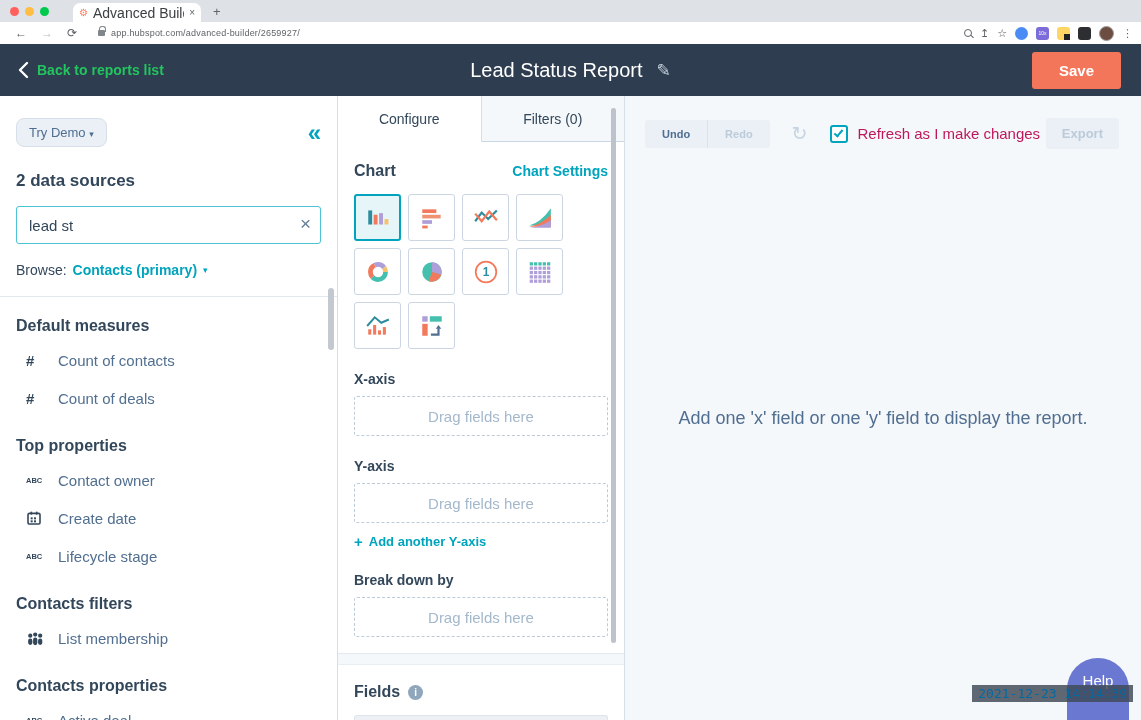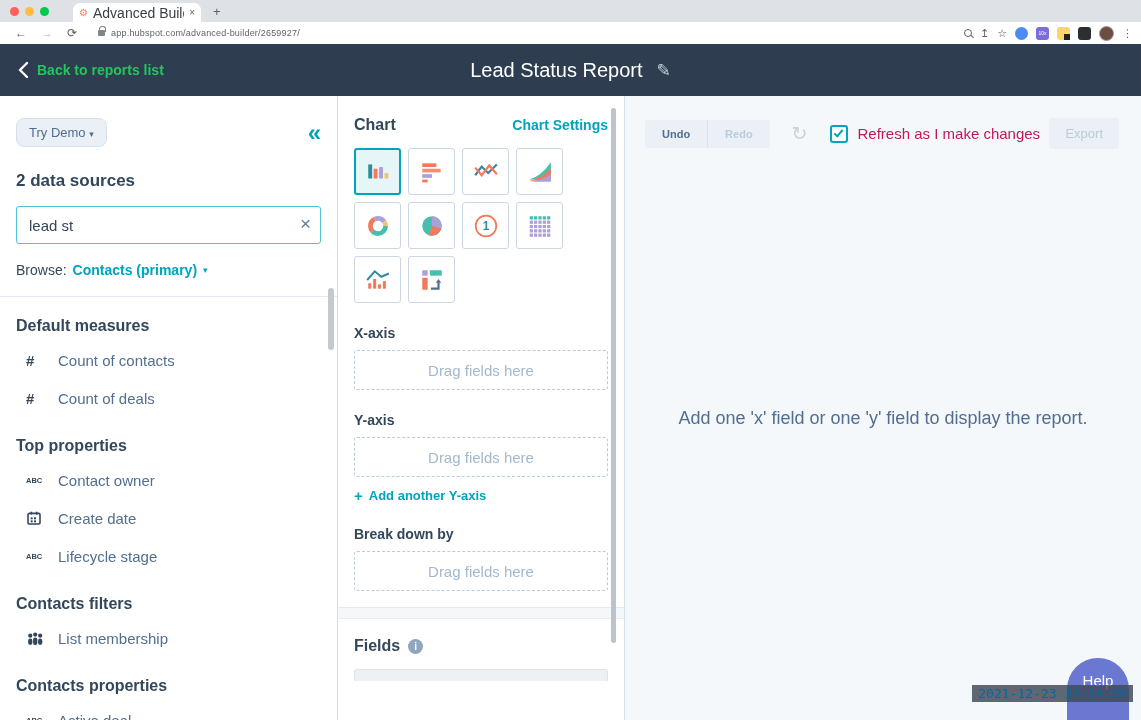--- a/index.html
+++ b/index.html
@@ -113,21 +113,21 @@
   .ur-btn.undo { color:#506e91; border-right:1px solid #dae2ec; }
   .ur-btn.redo { color:#bccbd9; }
   .refresh-ic { font-size:19px; color:#c6d3e0; margin-left:22px; }
   .chk-wrap { display:flex; align-items:center; margin-left:22px; gap:10px; }
   .checkbox { width:18px; height:18px; border:2px solid #00a4bd; border-radius:3px; background:#fff;
               display:flex; align-items:center; justify-content:center; }
   .checkbox .mark { width:5px; height:9px; border-right:2px solid #00a4bd; border-bottom:2px solid #00a4bd;
                     transform:rotate(40deg); margin-top:-2px; }
   .chk-label { font-size:15px; color:#be185d; }
   .export-btn { margin-left:auto; background:#eaf0f6; border:none; color:#bccbd9;
-                font-size:13px; font-weight:normal; padding:8px 16px; border-radius:3px; }
+                font-size:13px; font-weight:bold; padding:8px 16px; border-radius:3px; }
   .empty-msg { position:absolute; top:312px; left:0; right:0; text-align:center;
                font-size:18px; color:#506e91; }
 
   
   .help-btn { position:fixed; right:12px; bottom:-8px; width:62px; height:70px; background:#6a78d1;
               border:none; border-radius:31px 31px 0 0; color:#fff; font-size:15px;
               padding-bottom:26px; z-index:5; }
   .timestamp { position:fixed; right:8px; bottom:18px; background:rgba(62,72,84,.82); color:#0369a1;
                font-family:"DejaVu Sans Mono", monospace; font-size:13px; padding:1px 6px; z-index:6; }
 </style>
@@ -170,20 +170,21 @@
   <div class="back-link">
     <svg width="11" height="18" viewBox="0 0 11 18">
       <polyline points="9,2 2,9 9,16" fill="none" stroke="#fff" stroke-width="2.4" stroke-linecap="round" stroke-linejoin="round"></polyline>
     </svg>
     <span>Back to reports list</span>
   </div>
   <div class="title-wrap">
     <span class="report-title">Lead Status Report</span>
     <span class="pencil">✎</span>
   </div>
+  <button class="save-btn">Save</button>
 </div>
 
 <div class="main">
 
   <div class="sidebar">
     <div class="side-top">
       <button class="gbtn">
         <span>Try Demo</span>
         <span style="font-size:9px;">▾</span>
       </button>
@@ -258,20 +259,24 @@
     <div class="sec-heading">Contacts properties</div>
     <div class="item">
       <span class="item-ic ic-abc">ABC</span>
       <span class="item-label">Active deal</span>
     </div>
 
     <div class="side-scroll"></div>
   </div>
 
   <div class="configure">
+    <div class="tabs">
+      <div class="tab active">Configure</div>
+      <div class="tab">Filters (0)</div>
+    </div>
     <div class="cfg-body">
       <div class="chart-row">
         <span class="chart-h">Chart</span>
         <span class="teal-link">Chart Settings</span>
       </div>
 
       <div class="chip-grid">
         <div class="chip selected">
           <svg width="26" height="26" viewBox="0 0 24 24">
             <rect x="3" y="5" width="3.6" height="13" fill="#2e8c9e"></rect>

